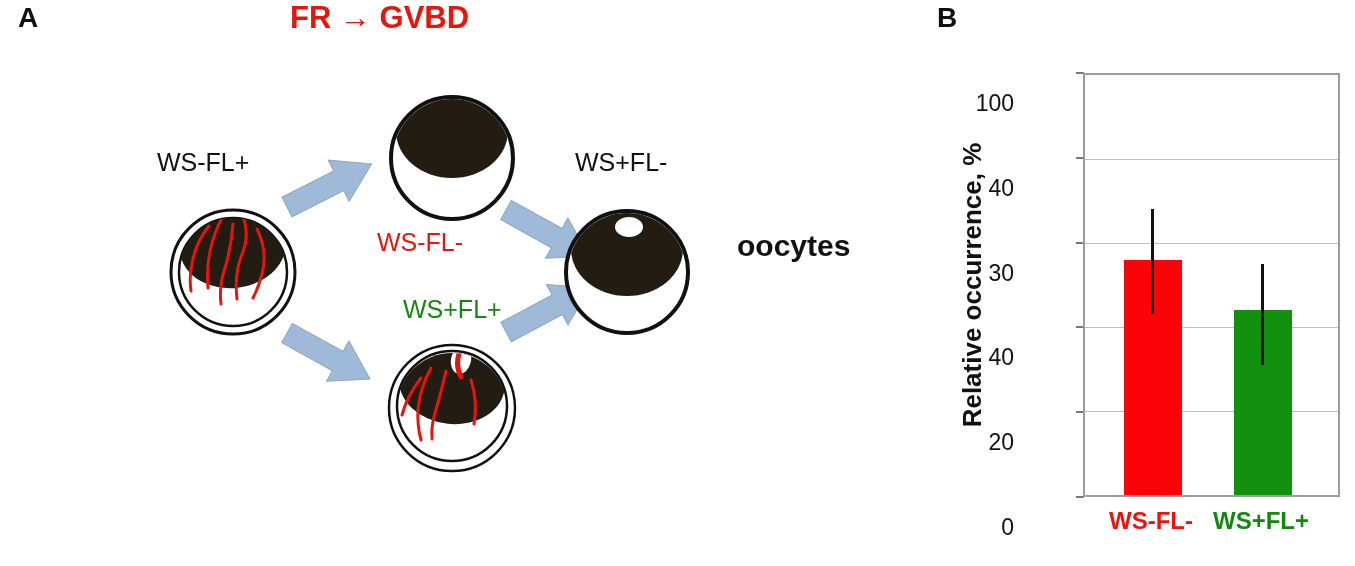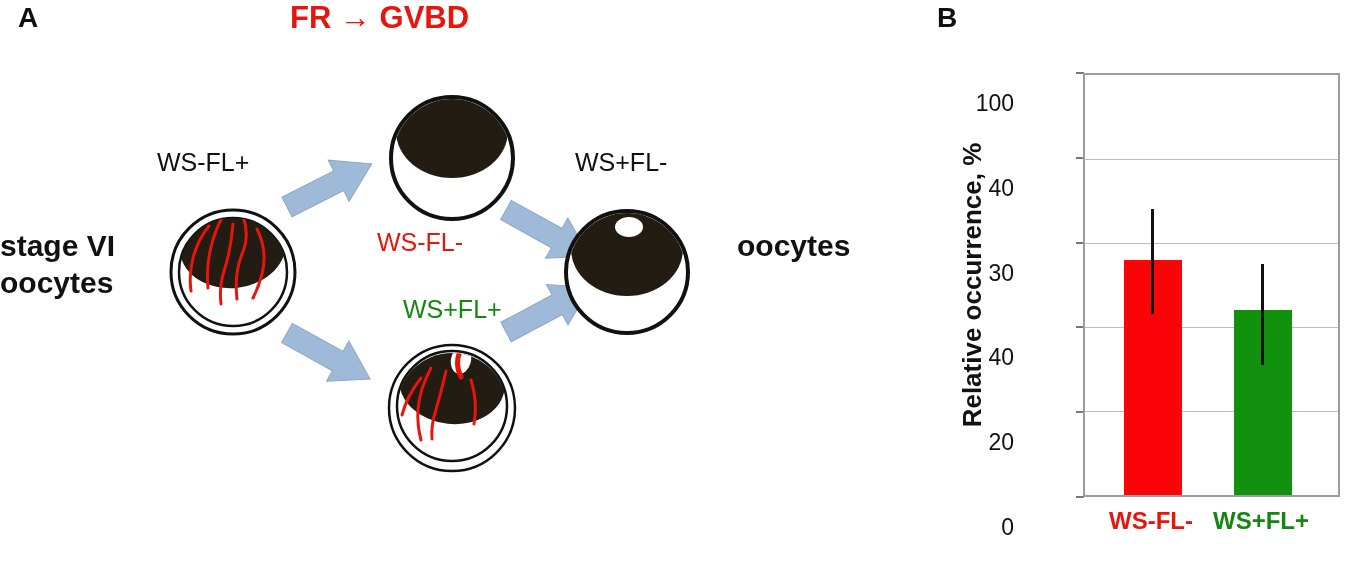--- a/index.html
+++ b/index.html
@@ -28,24 +28,20 @@
 </head>
 <body>
 
 <div class="fig">
 
   <div class="abs panel-label" style="left:18px;top:2px">A</div>
 
   <div class="abs pathway-title red center" style="left:290px;top:0px;width:265px">FR → GVBD</div>
 
 
-  <div class="abs side-label center" style="left:0px;top:228px;width:152px">
-    <div>stage VI</div>
-    <div>oocytes</div>
-  </div>
 
   <div class="abs side-label center" style="left:737px;top:228px;width:160px">
     <div>oocytes</div>
   </div>
 
   <div class="abs state-label center" style="left:157px;top:148px;width:150px">WS-FL+</div>
 
   <div class="abs state-label red center" style="left:377px;top:228px;width:150px">WS-FL-</div>
 
   <div class="abs state-label green center" style="left:403px;top:295px;width:150px">WS+FL+</div>

